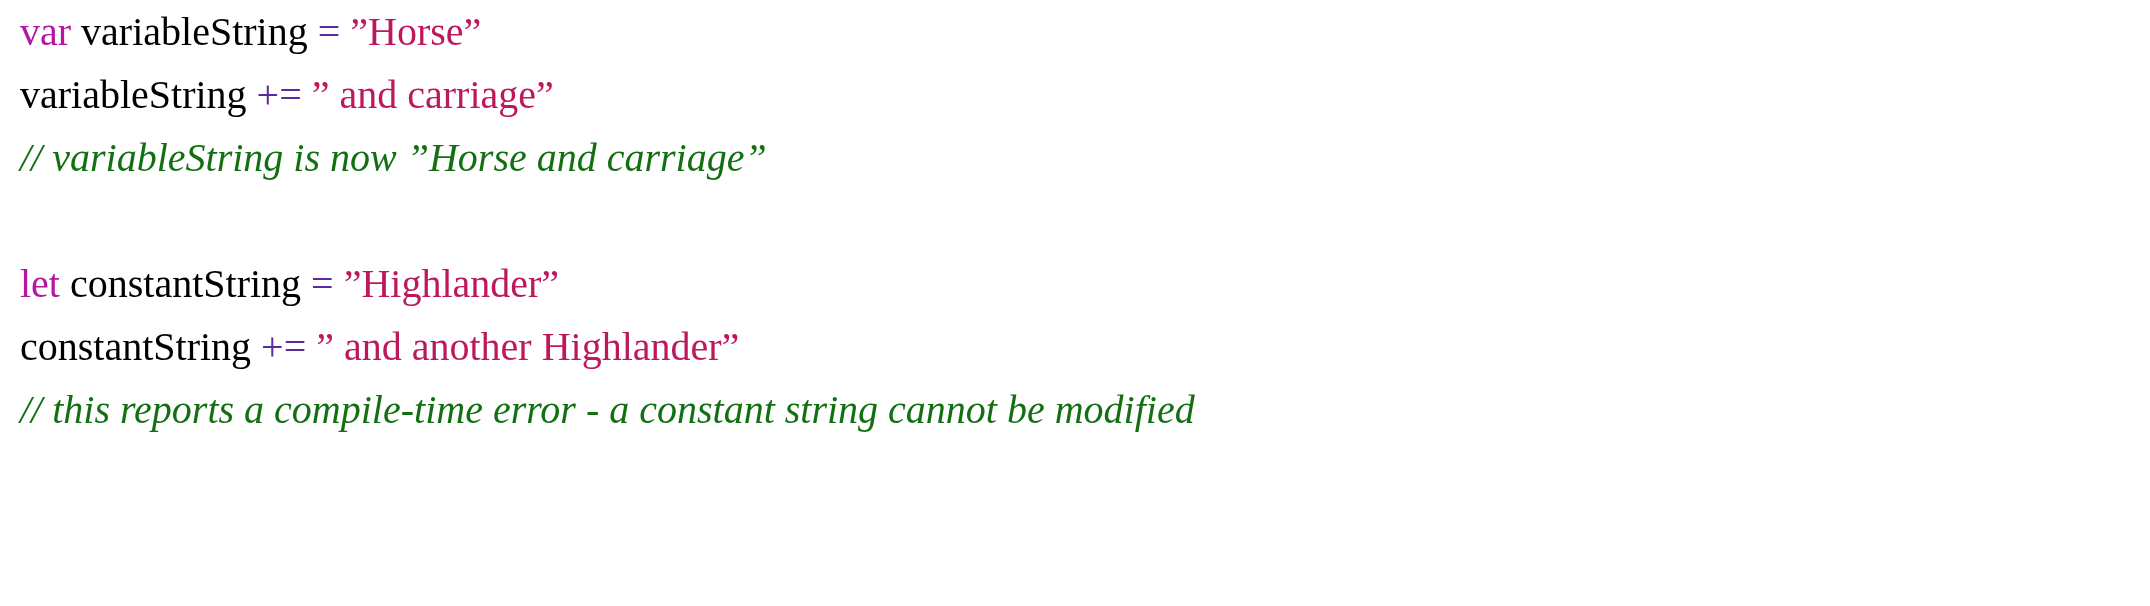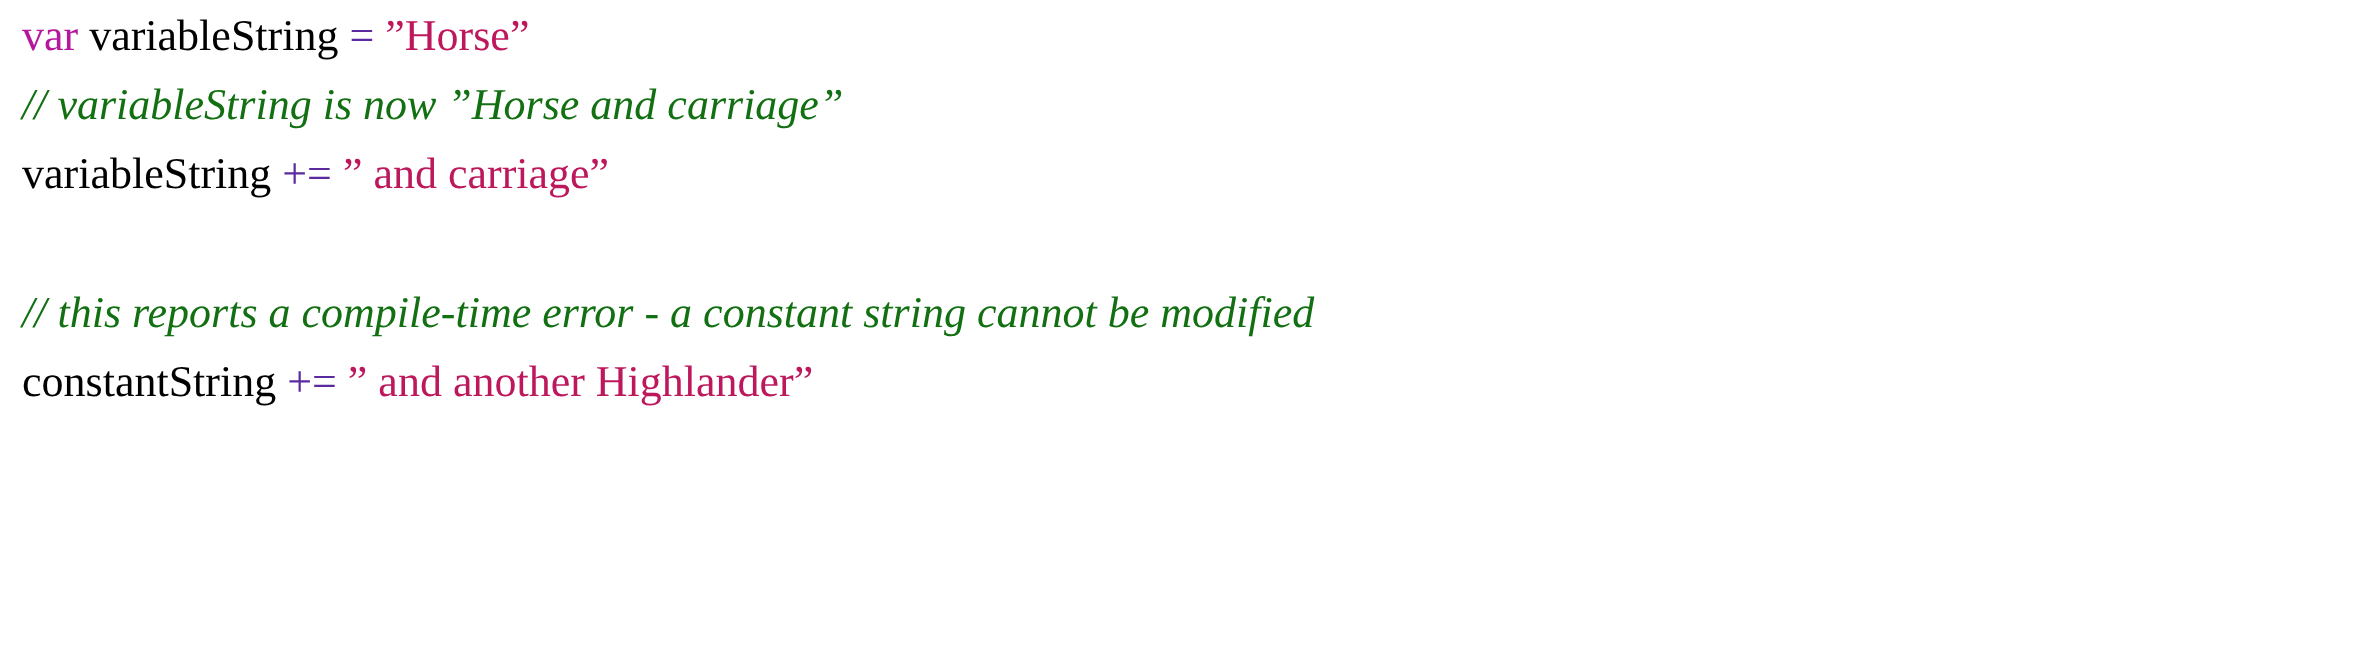--- a/index.html
+++ b/index.html
@@ -43,18 +43,19 @@
   .tok-plain     { color: #000000; }
   .tok-operator  { color: #5b2a9e; }
   .tok-string    { color: #be185d; }
   .tok-comment   { color: #137012; font-style: italic; }
 </style>
 </head>
 <body>
 
 <div id="code-listing">
     <div class="code-line"><span class="tok tok-keyword">var</span><span class="tok tok-plain"> </span><span class="tok tok-plain">variableString</span><span class="tok tok-plain"> </span><span class="tok tok-operator">=</span><span class="tok tok-plain"> </span><span class="tok tok-string">”Horse”</span></div>
+    <div class="code-line"><span class="tok tok-plain">variableString</span><span class="tok tok-plain"> </span><span class="tok tok-operator">+=</span><span class="tok tok-plain"> </span><span class="tok tok-string">” and carriage”</span></div>
     <div class="code-line"><span class="tok tok-comment">// variableString is now ”Horse and carriage”</span></div>
-    <div class="code-line"><span class="tok tok-plain">variableString</span><span class="tok tok-plain"> </span><span class="tok tok-operator">+=</span><span class="tok tok-plain"> </span><span class="tok tok-string">” and carriage”</span></div>
     <div class="code-line blank">&nbsp;</div>
+    <div class="code-line"><span class="tok tok-keyword">let</span><span class="tok tok-plain"> </span><span class="tok tok-plain">constantString</span><span class="tok tok-plain"> </span><span class="tok tok-operator">=</span><span class="tok tok-plain"> </span><span class="tok tok-string">”Highlander”</span></div>
+    <div class="code-line"><span class="tok tok-plain">constantString</span><span class="tok tok-plain"> </span><span class="tok tok-operator">+=</span><span class="tok tok-plain"> </span><span class="tok tok-string">” and another Highlander”</span></div>
     <div class="code-line"><span class="tok tok-comment">// this reports a compile-time error - a constant string cannot be modified</span></div>
-    <div class="code-line"><span class="tok tok-plain">constantString</span><span class="tok tok-plain"> </span><span class="tok tok-operator">+=</span><span class="tok tok-plain"> </span><span class="tok tok-string">” and another Highlander”</span></div>
   </div>
 
 </body></html>

